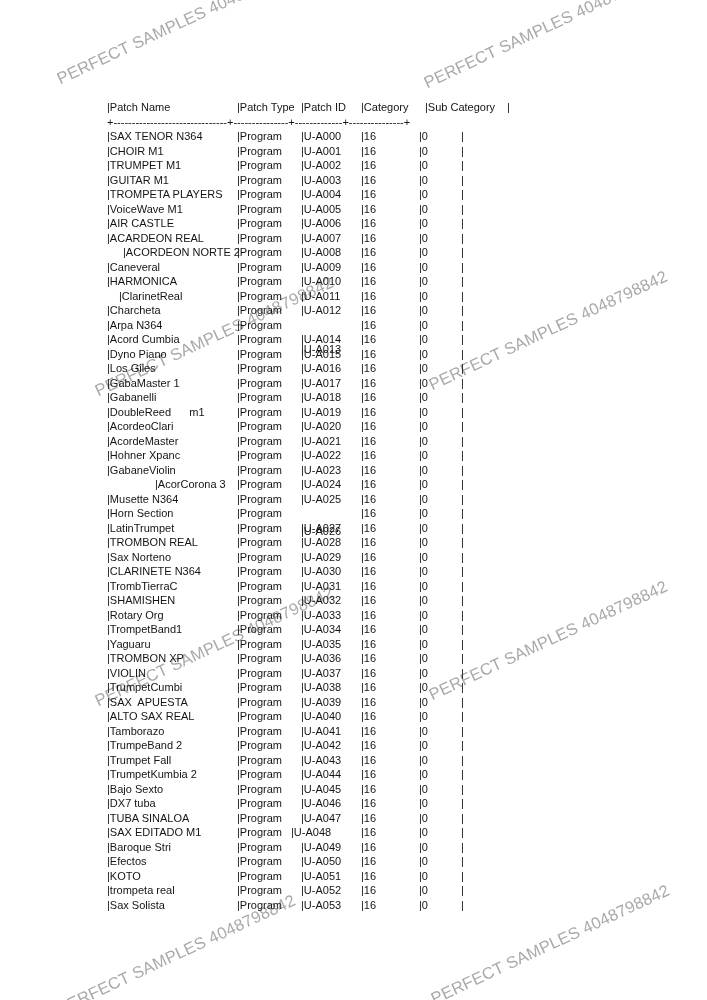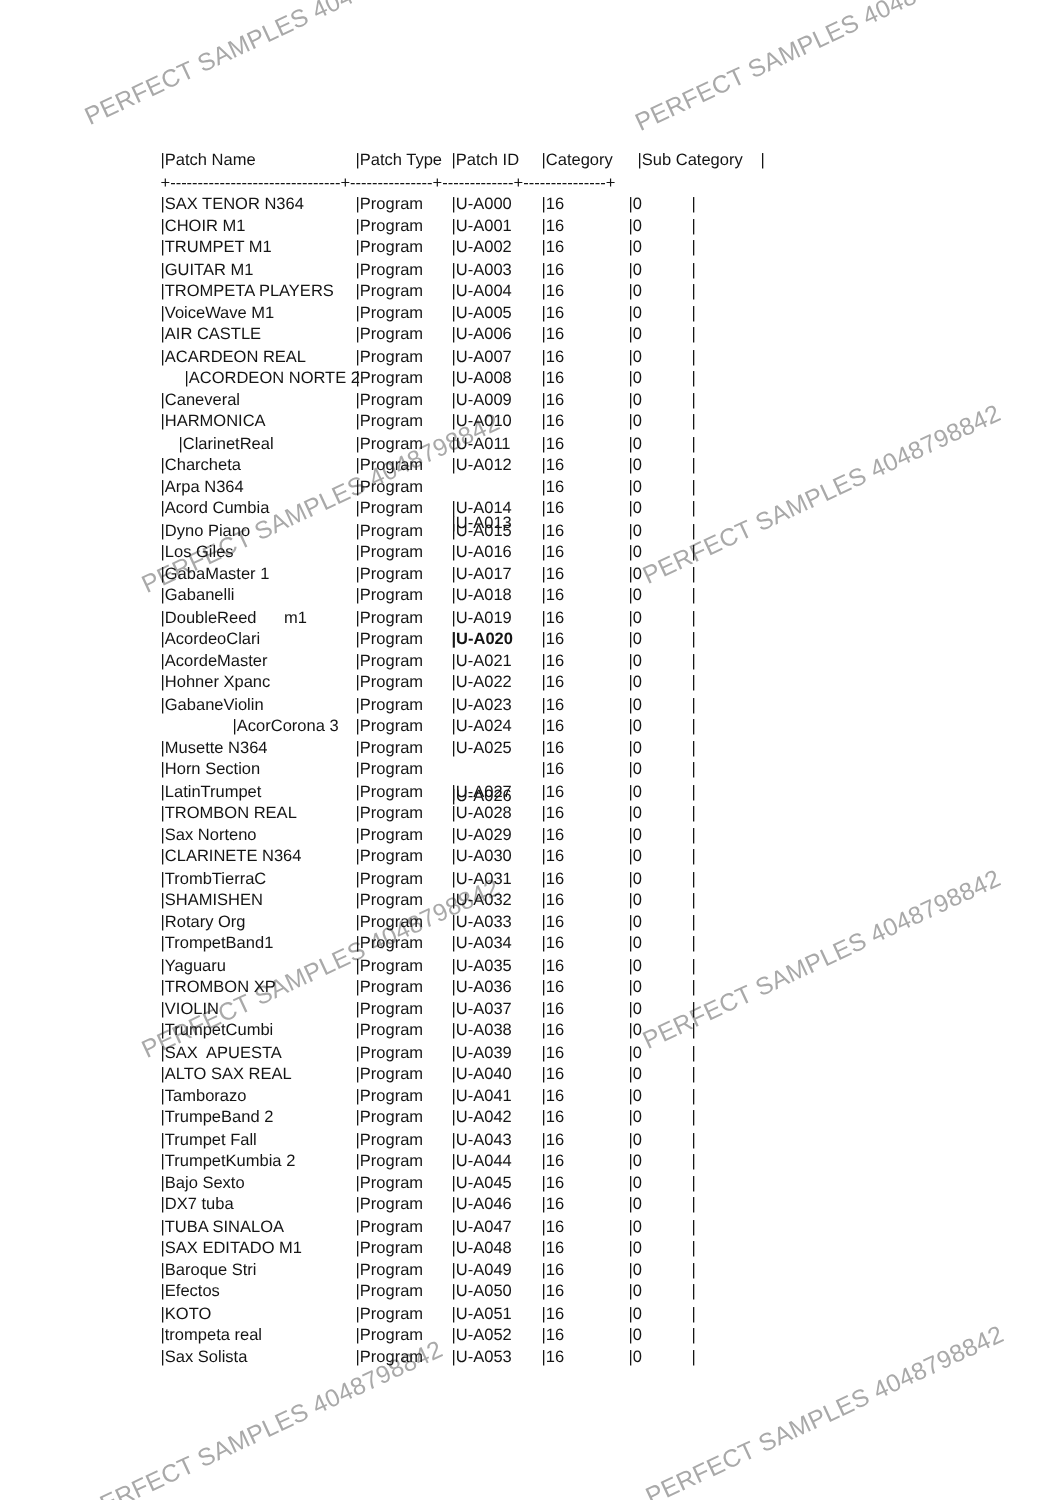--- a/index.html
+++ b/index.html
@@ -241,21 +241,21 @@
           <span class="c" style="left: 0px;">|DoubleReed      m1</span>
           <span class="c" style="left: 130px;">|Program</span>
           <span class="c" style="left: 194px;">|U-A019</span>
           <span class="c" style="left: 254px;">|16</span>
           <span class="c" style="left: 312px;">|0</span>
           <span class="c" style="left: 354px;">|</span>
         </div>
         <div class="row">
           <span class="c" style="left: 0px;">|AcordeoClari</span>
           <span class="c" style="left: 130px;">|Program</span>
-          <span class="c" style="left: 194px; font-weight: bold;">|U-A020</span>
+          <span class="c" style="left: 194px;">|U-A020</span>
           <span class="c" style="left: 254px;">|16</span>
           <span class="c" style="left: 312px;">|0</span>
           <span class="c" style="left: 354px;">|</span>
         </div>
         <div class="row">
           <span class="c" style="left: 0px;">|AcordeMaster</span>
           <span class="c" style="left: 130px;">|Program</span>
           <span class="c" style="left: 194px;">|U-A021</span>
           <span class="c" style="left: 254px;">|16</span>
           <span class="c" style="left: 312px;">|0</span>
@@ -465,21 +465,21 @@
           <span class="c" style="left: 0px;">|TUBA SINALOA</span>
           <span class="c" style="left: 130px;">|Program</span>
           <span class="c" style="left: 194px;">|U-A047</span>
           <span class="c" style="left: 254px;">|16</span>
           <span class="c" style="left: 312px;">|0</span>
           <span class="c" style="left: 354px;">|</span>
         </div>
         <div class="row">
           <span class="c" style="left: 0px;">|SAX EDITADO M1</span>
           <span class="c" style="left: 130px;">|Program</span>
-          <span class="c" style="left: 194px;">|U-A048</span>
+          <span class="c" style="left: 184px;">|U-A048</span>
           <span class="c" style="left: 254px;">|16</span>
           <span class="c" style="left: 312px;">|0</span>
           <span class="c" style="left: 354px;">|</span>
         </div>
         <div class="row">
           <span class="c" style="left: 0px;">|Baroque Stri</span>
           <span class="c" style="left: 130px;">|Program</span>
           <span class="c" style="left: 194px;">|U-A049</span>
           <span class="c" style="left: 254px;">|16</span>
           <span class="c" style="left: 312px;">|0</span>

